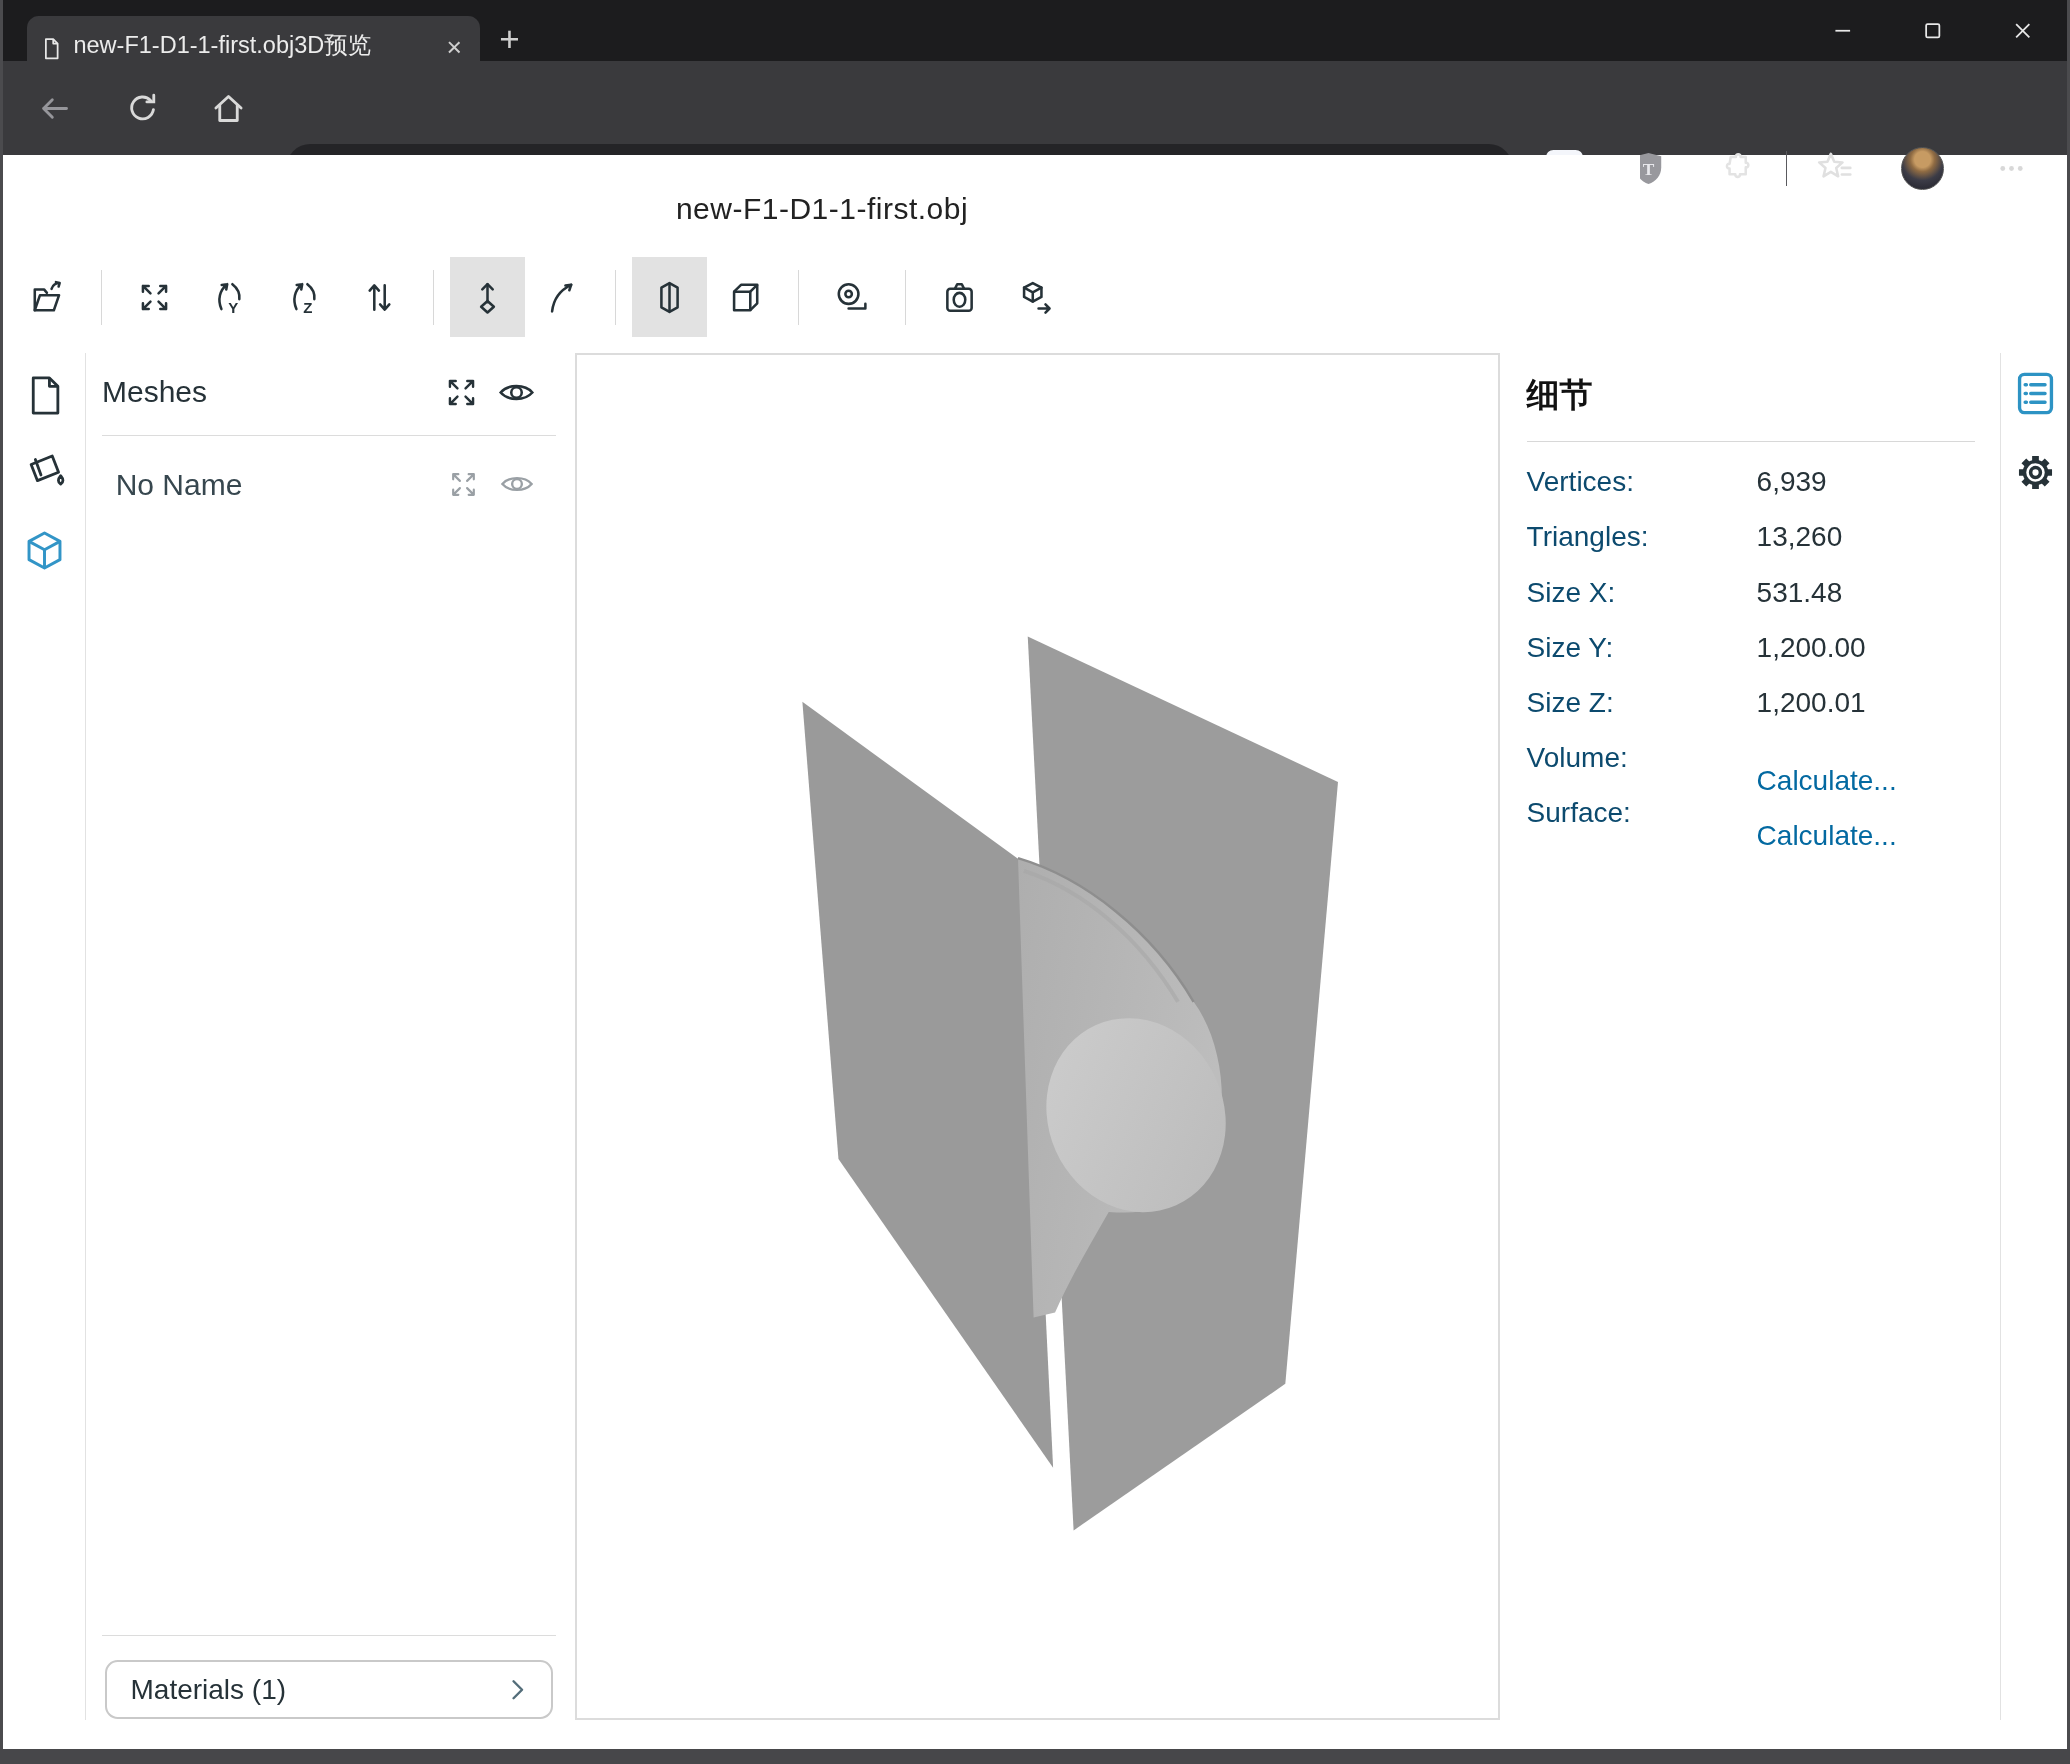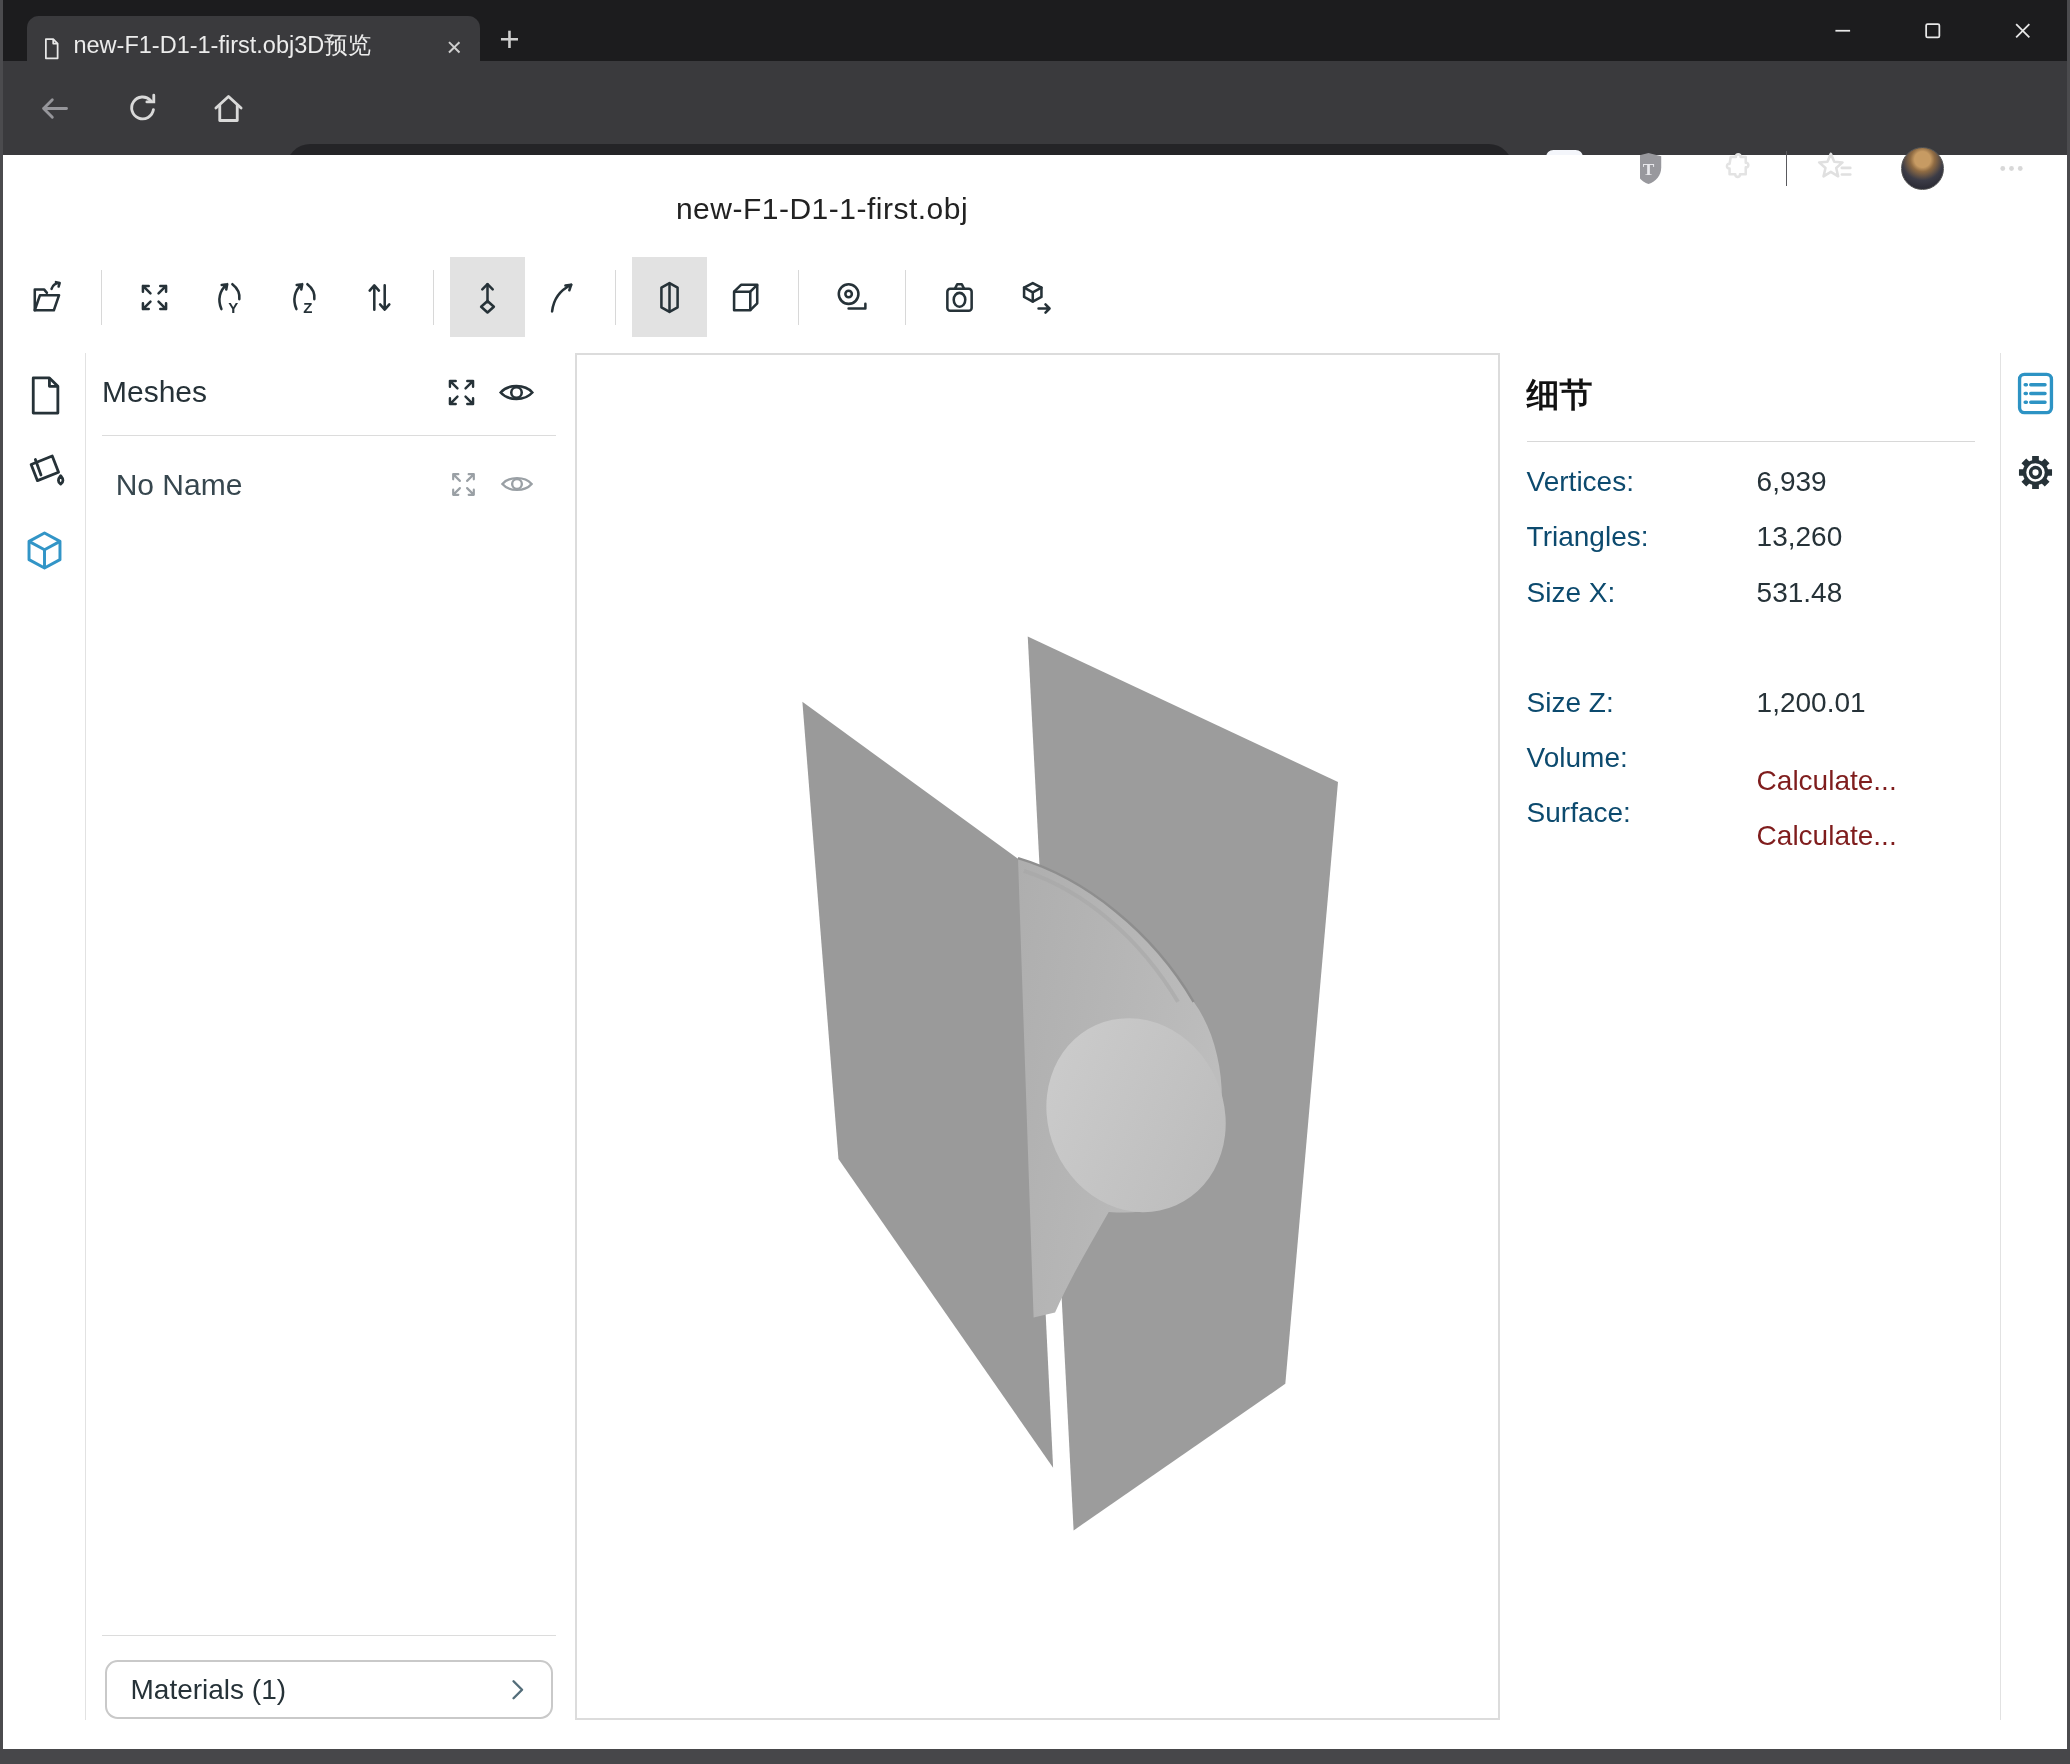--- a/index.html
+++ b/index.html
@@ -59,21 +59,21 @@
 
   #canvas3d { position:absolute; left:571px; top:0; width:925px; height:1367px;
               border:2px solid #dcdcdc; background:#fff; }
 
   #details-panel { position:absolute; left:1503px; top:0; width:493px; height:1367px; }
   #details-title { position:absolute; left:19.6px; top:19.6px; font-size:33px; font-weight:bold; color:#111; }
   #details-div { position:absolute; left:19.6px; top:88px; width:448px; height:1px; background:#d8d8d8; }
   .drow { position:absolute; left:19.6px; width:448px; height:55px; display:flex; align-items:center; }
   .dlabel { font-size:28px; color:#0c4a6e; }
   .dvalue { position:absolute; left:230px; font-size:28px; color:#263238; }
-  .dlink  { color:#7f1d1d; cursor:pointer;margin-top:47px; }
+  .dlink  { color:#0369a1; cursor:pointer;margin-top:47px; }
 
   #details-ico { position:absolute; left:2005px; top:13.7px; width:53px; height:53px;
                  display:flex; align-items:center; justify-content:center; }
   #gear-ico { position:absolute; left:2006px; top:94px; width:51px; height:51px;
               display:flex; align-items:center; justify-content:center; }
 
   
   #edge-l { position:absolute; left:0; top:0; width:2.9px; height:1764px; background:#4b4b4e; z-index:60; }
   #edge-r { position:absolute; right:0; top:0; width:2.9px; height:1764px; background:#4b4b4e; z-index:60; }
   #edge-b { position:absolute; left:0; top:1749px; width:2070px; height:15.7px; background:#47474a; z-index:60; }
@@ -388,20 +388,24 @@
         <span class="dvalue">6,939</span>
       </div>
       <div class="drow" style="top:156px">
         <span class="dlabel">Triangles:</span>
         <span class="dvalue">13,260</span>
       </div>
       <div class="drow" style="top:212px">
         <span class="dlabel">Size X:</span>
         <span class="dvalue">531.48</span>
       </div>
+      <div class="drow" style="top:267px">
+        <span class="dlabel">Size Y:</span>
+        <span class="dvalue">1,200.00</span>
+      </div>
       <div class="drow" style="top:322px">
         <span class="dlabel">Size Z:</span>
         <span class="dvalue">1,200.01</span>
       </div>
       <div class="drow" style="top:377px">
         <span class="dlabel">Volume:</span>
         <span class="dvalue dlink">Calculate...</span>
       </div>
       <div class="drow" style="top:432px">
         <span class="dlabel">Surface:</span>

